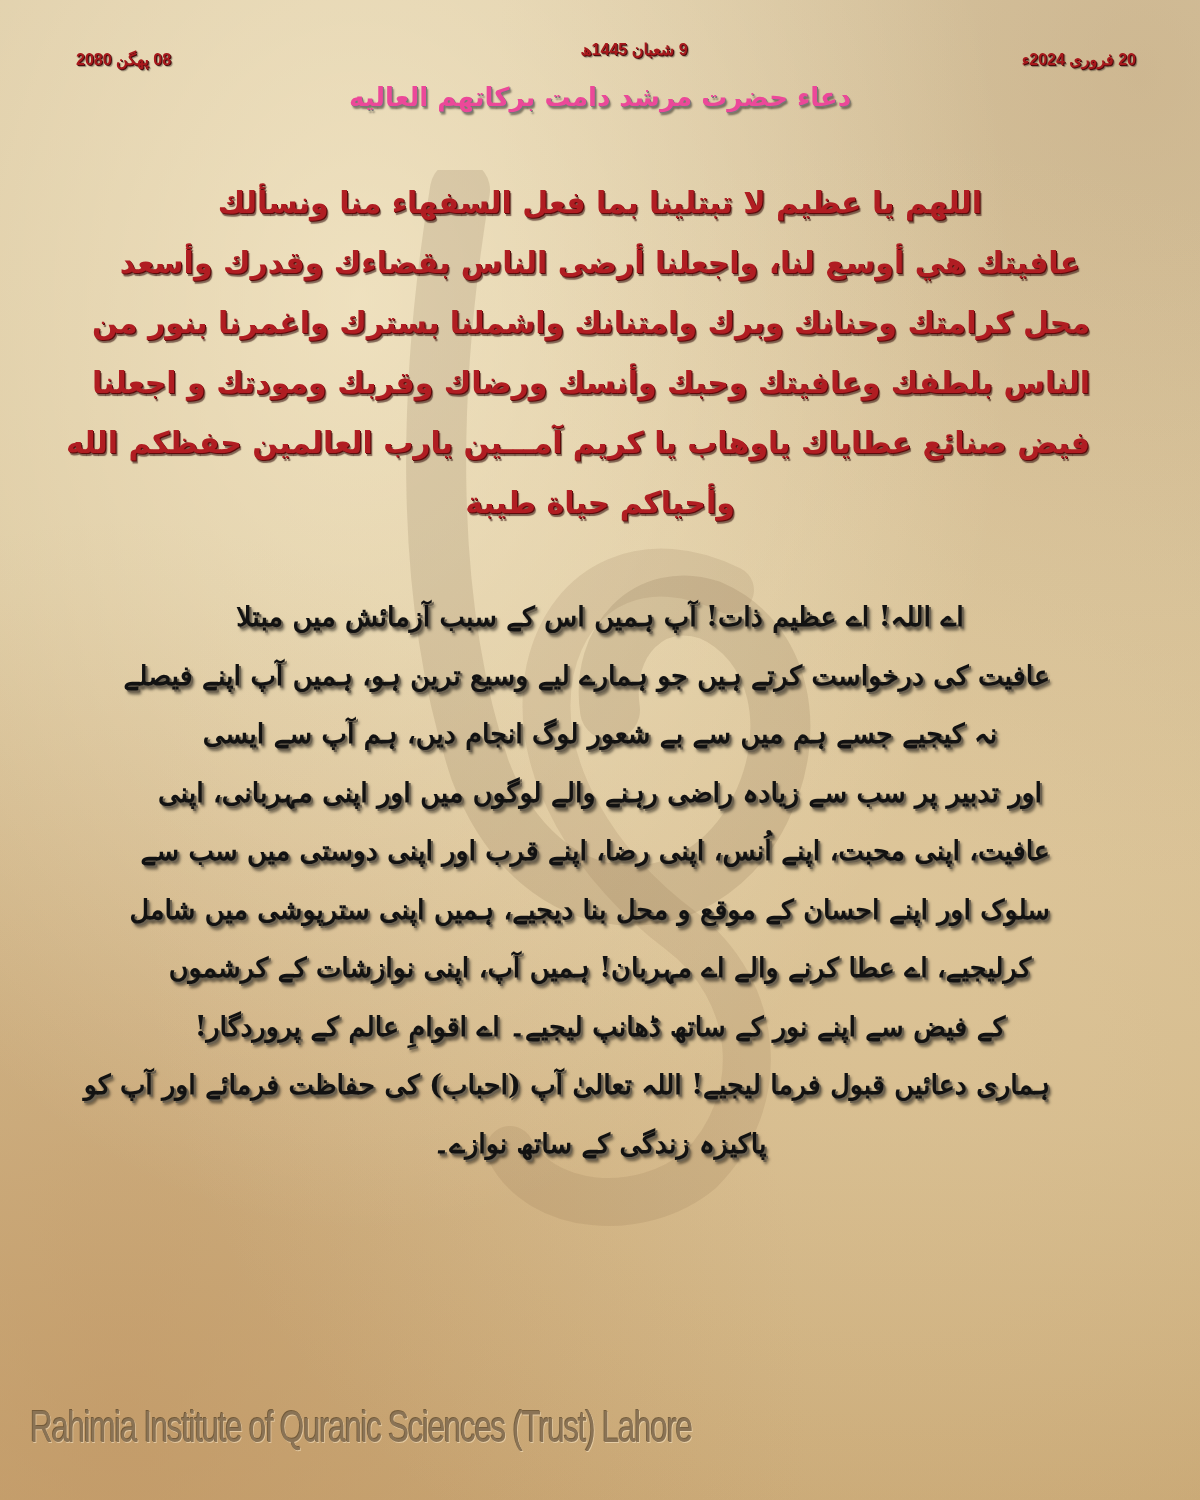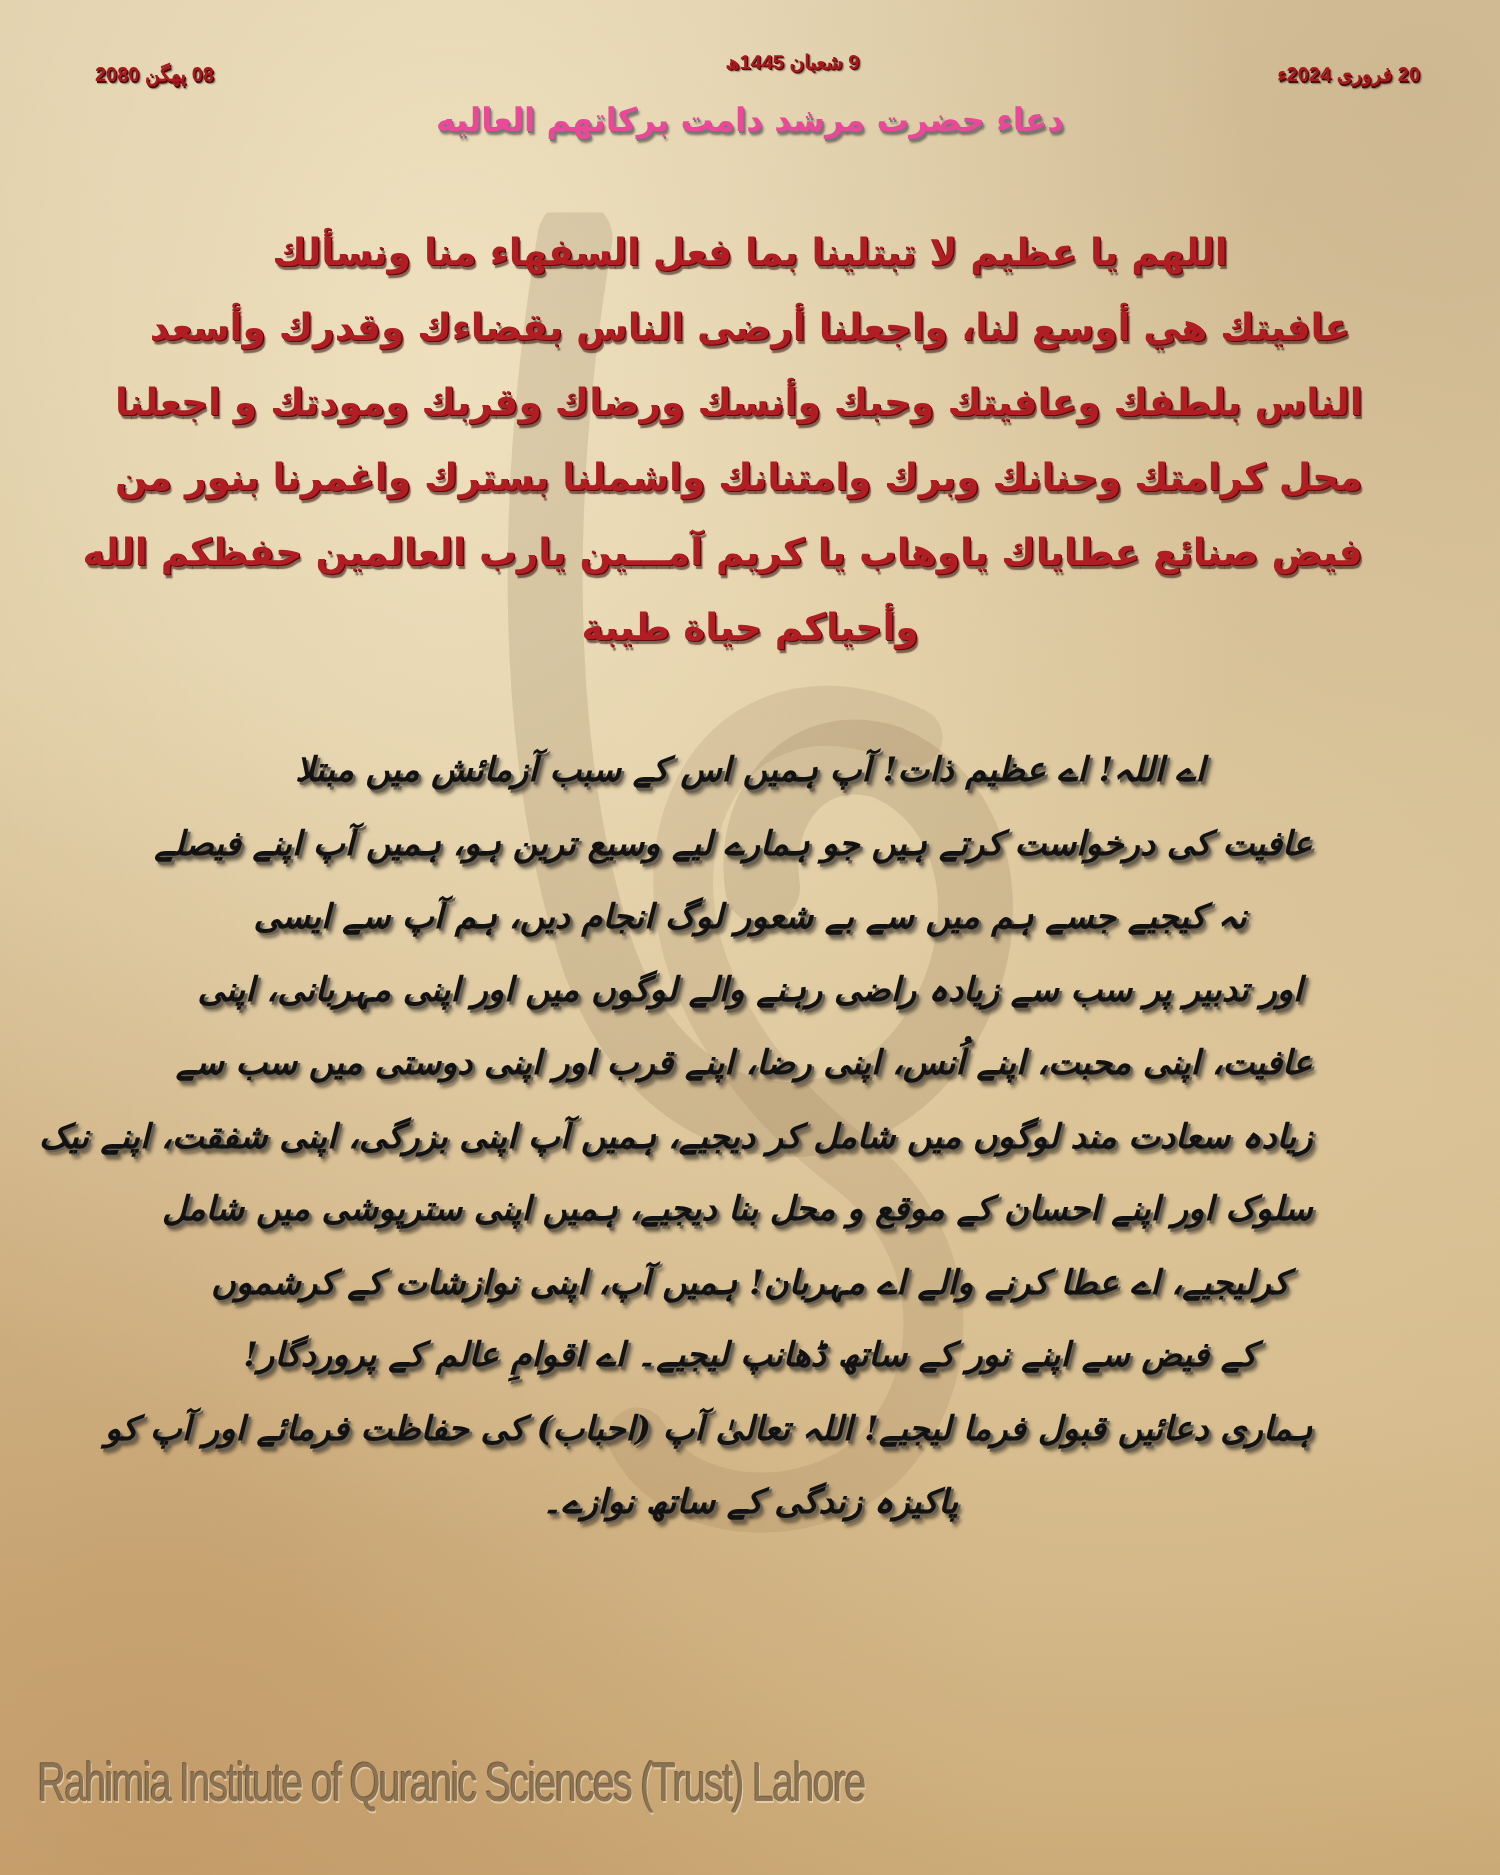--- a/index.html
+++ b/index.html
@@ -41,21 +41,20 @@
     font-size: 30px; line-height: 60px; color: #b01d22; white-space: nowrap;
     text-shadow: 1px 1px 0 #5a0b0b, 2px 3px 1px rgba(40,0,0,0.55);
   }
   .urdu-block {
     position: absolute; top: 588px; left: 150px; width: 900px; text-align: center;
     direction: rtl;
   }
   .urdu-line {
     display: block; font-family: "DejaVu Serif", serif; font-weight: bold;
     font-size: 27px; line-height: 58.5px; color: #121212; white-space: nowrap;
-    font-style: italic;
     text-shadow: 2px 2px 0 #6b6150, 3px 4px 3px rgba(0,0,0,0.5);
   }
   .footer {
     position: absolute; top: 1402px; left: 0; width: 962px; height: 60px;
   }
   .footer-en {
     position: absolute; left: 30px; top: 0; font-family: "Liberation Sans", sans-serif;
     font-size: 44px; color: #8a7355; letter-spacing: -2px;
     transform: scaleX(0.72); transform-origin: left center;
     text-shadow: -1px -1px 0 rgba(60,45,25,0.6), 1px 1px 0 rgba(255,240,210,0.5);
@@ -79,33 +78,32 @@
   <div class="date date-hijri">9 شعبان 1445ھ</div>
   <div class="date date-greg">20 فروری 2024ء</div>
   <div class="date date-bikrami">08 پھگن 2080</div>
 </div>
 
 <div class="title">دعاء حضرت مرشد دامت برکاتهم العالیه</div>
 
 <div class="arabic-block">
   <span class="arabic-line">اللهم يا عظيم لا تبتلينا بما فعل السفهاء منا ونسألك</span>
   <span class="arabic-line">عافيتك هي أوسع لنا، واجعلنا أرضى الناس بقضاءك وقدرك وأسعد</span>
+  <span class="arabic-line">محل كرامتك وحنانك وبرك وامتنانك واشملنا بسترك واغمرنا بنور من</span>
   <span class="arabic-line">الناس بلطفك وعافيتك وحبك وأنسك ورضاك وقربك ومودتك و اجعلنا</span>
-  <span class="arabic-line">محل كرامتك وحنانك وبرك وامتنانك واشملنا بسترك واغمرنا بنور من</span>
   <span class="arabic-line">فيض صنائع عطاياك ياوهاب يا كريم آمـــين يارب العالمين حفظكم الله</span>
   <span class="arabic-line">وأحياكم حياة طيبة</span>
 </div>
 
 <div class="urdu-block">
   <span class="urdu-line">اے اللہ! اے عظیم ذات! آپ ہمیں اس کے سبب آزمائش میں مبتلا</span>
   <span class="urdu-line">عافیت کی درخواست کرتے ہیں جو ہمارے لیے وسیع ترین ہو، ہمیں آپ اپنے فیصلے</span>
   <span class="urdu-line">نہ کیجیے جسے ہم میں سے بے شعور لوگ انجام دیں، ہم آپ سے ایسی</span>
   <span class="urdu-line">اور تدبیر پر سب سے زیادہ راضی رہنے والے لوگوں میں اور اپنی مہربانی، اپنی</span>
   <span class="urdu-line">عافیت، اپنی محبت، اپنے اُنس، اپنی رضا، اپنے قرب اور اپنی دوستی میں سب سے</span>
-  <span class="urdu-line">زیادہ سعادت مند لوگوں میں شامل کر دیجیے، ہمیں آپ اپنی بزرگی، اپنی شفقت، اپنے نیک</span>
   <span class="urdu-line">سلوک اور اپنے احسان کے موقع و محل بنا دیجیے، ہمیں اپنی سترپوشی میں شامل</span>
   <span class="urdu-line">کرلیجیے، اے عطا کرنے والے اے مہربان! ہمیں آپ، اپنی نوازشات کے کرشموں</span>
   <span class="urdu-line">کے فیض سے اپنے نور کے ساتھ ڈھانپ لیجیے۔ اے اقوامِ عالم کے پروردگار!</span>
   <span class="urdu-line">ہماری دعائیں قبول فرما لیجیے! اللہ تعالیٰ آپ (احباب) کی حفاظت فرمائے اور آپ کو</span>
   <span class="urdu-line">پاکیزہ زندگی کے ساتھ نوازے۔</span>
 </div>
 
 <div class="footer">
   <div class="footer-en">Rahimia Institute of Quranic Sciences (Trust) Lahore</div>
 </div>

